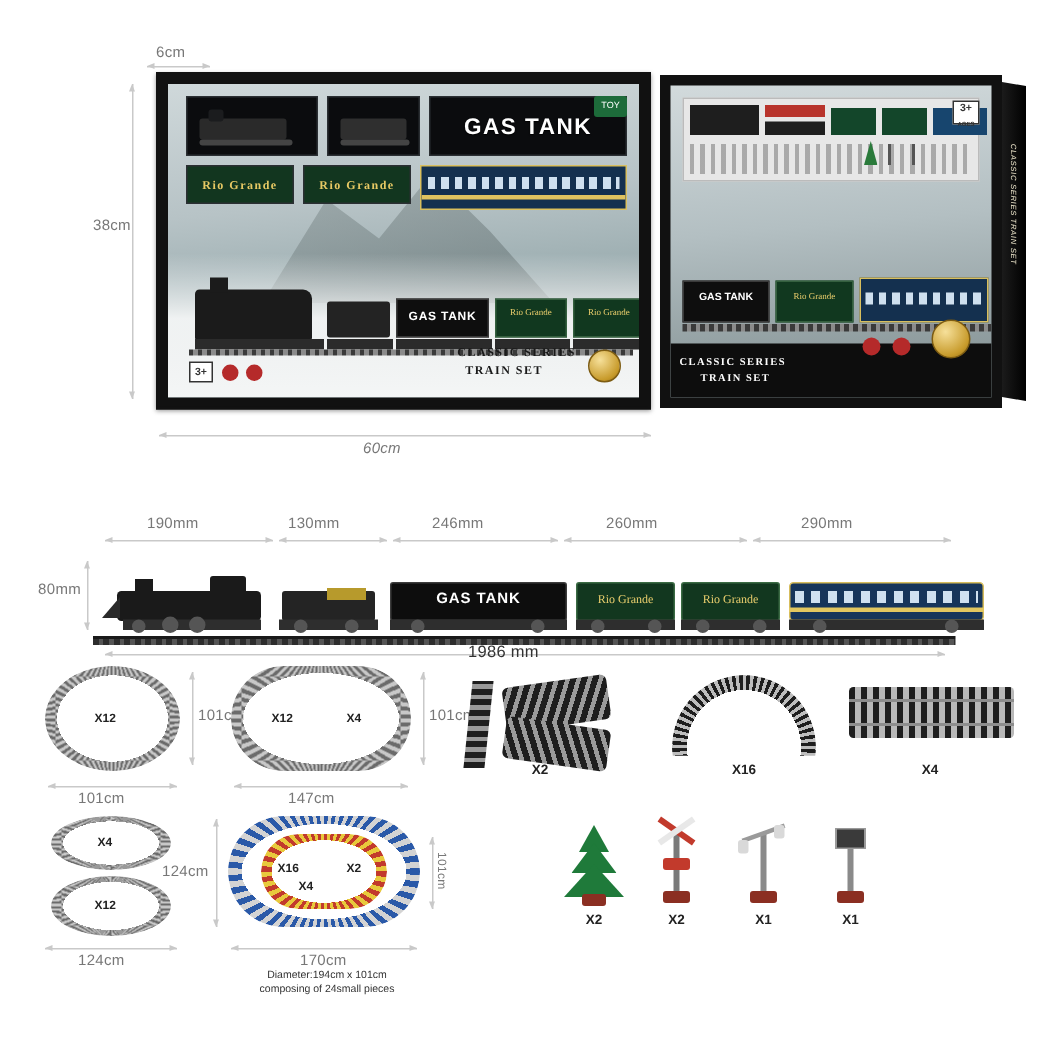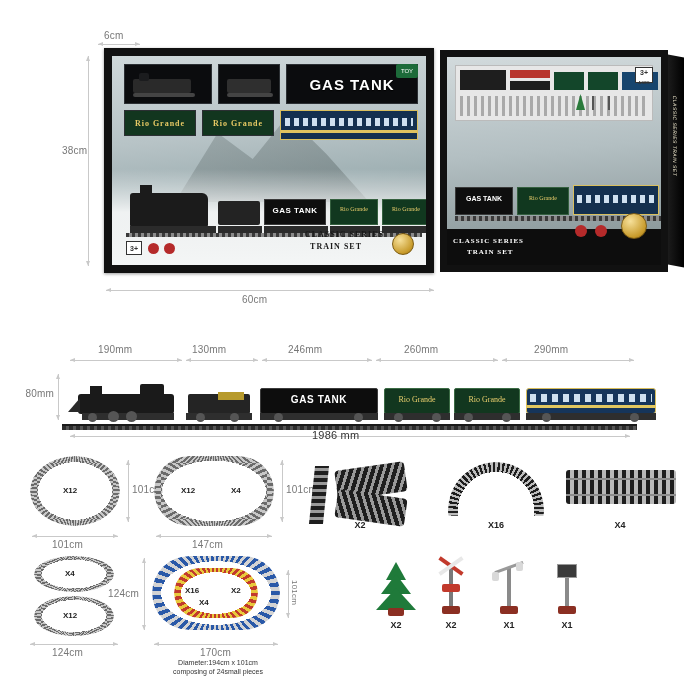--- a/index.html
+++ b/index.html
@@ -104,21 +104,21 @@
 
   
   #lineup { position:absolute; left:0; top:330px; width:700px; height:120px; }
   .rail {
     position:absolute; left:62px; top:424px; width:575px; height:6px;
     background:repeating-linear-gradient(90deg,#2d2d2d 0 4px, #555 4px 7px);
     border-top:2px solid #1a1a1a;
   }
 
   
-  #tracks { position:absolute; left:0; top:448px; width:651px; height:248px; }
+  #tracks { position:absolute; left:0; top:436px; width:651px; height:248px; }
 
   .oval, .circ {
     position:absolute; border:7px solid transparent;
     border-radius:50%;
     background:
       repeating-conic-gradient(from 0deg, #6b6b6b 0deg 3deg, #c8c8c8 3deg 6deg);
     -webkit-mask: radial-gradient(closest-side, transparent calc(100% - 8px), #000 calc(100% - 8px));
             mask: radial-gradient(closest-side, transparent calc(100% - 8px), #000 calc(100% - 8px));
   }
 
@@ -138,21 +138,21 @@
 
 <div id="pkg-section">
 
   <div class="arrow-h" style="left:62px; top:44px; width:42px;"></div>
   <div class="dim-label" style="position:absolute; left:68px; top:30px;">6cm</div>
 
   <div class="arrow-v" style="left:52px; top:56px; height:210px;"></div>
   <div class="dim-label" style="position:absolute; left:26px; top:145px; width:24px; text-align:right;">38cm</div>
 
   <div class="arrow-h" style="left:70px; top:290px; width:328px;"></div>
-  <div class="dim-label" style="position:absolute; left:206px; top:294px;">60cm</div>
+  <div class="dim-label" style="position:absolute; left:206px; top:294px;font-style:italic;">60cm</div>
 
   <div class="box-front">
     <div class="box-front-inner">
       <div class="mountain"></div>
       <div class="snow"></div>
 
       <div class="thumb" style="left:12px; top:8px; width:88px; height:40px;">
         <div class="loco-sil" style="left:8px; top:14px; width:58px; height:14px; background:#2a2a2a;"></div>
         <div class="loco-sil" style="left:14px; top:8px; width:10px; height:8px;"></div>
         <div class="loco-sil" style="left:8px; top:28px; width:62px; height:4px; background:#444;"></div>

